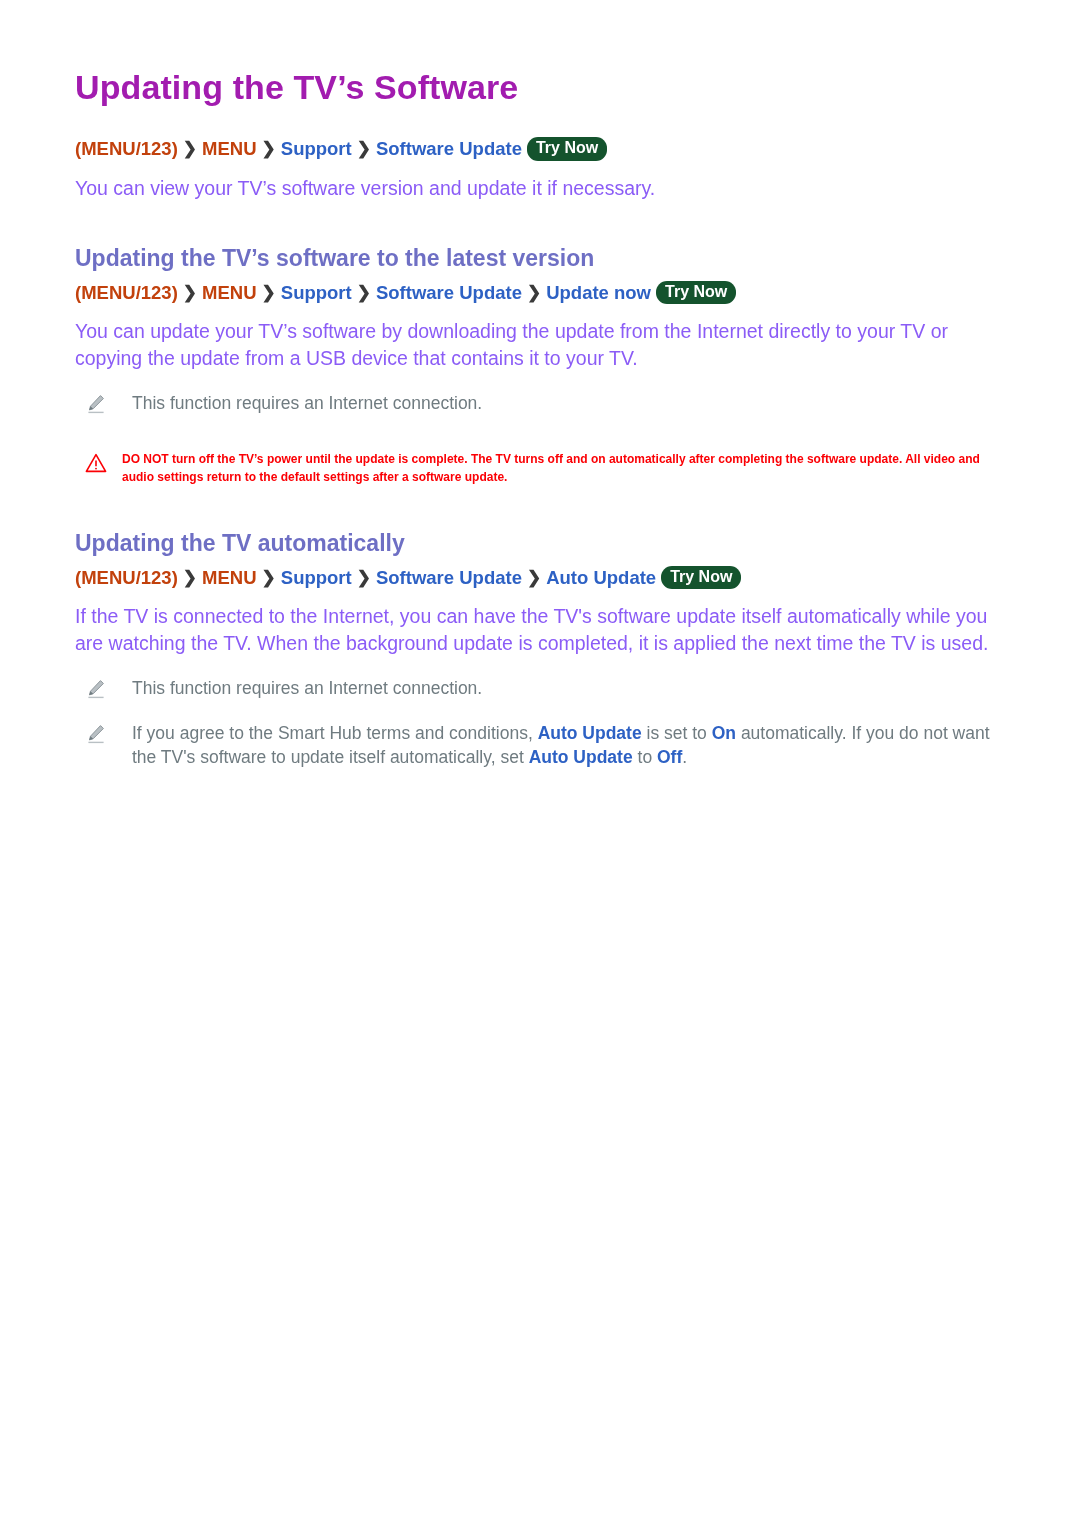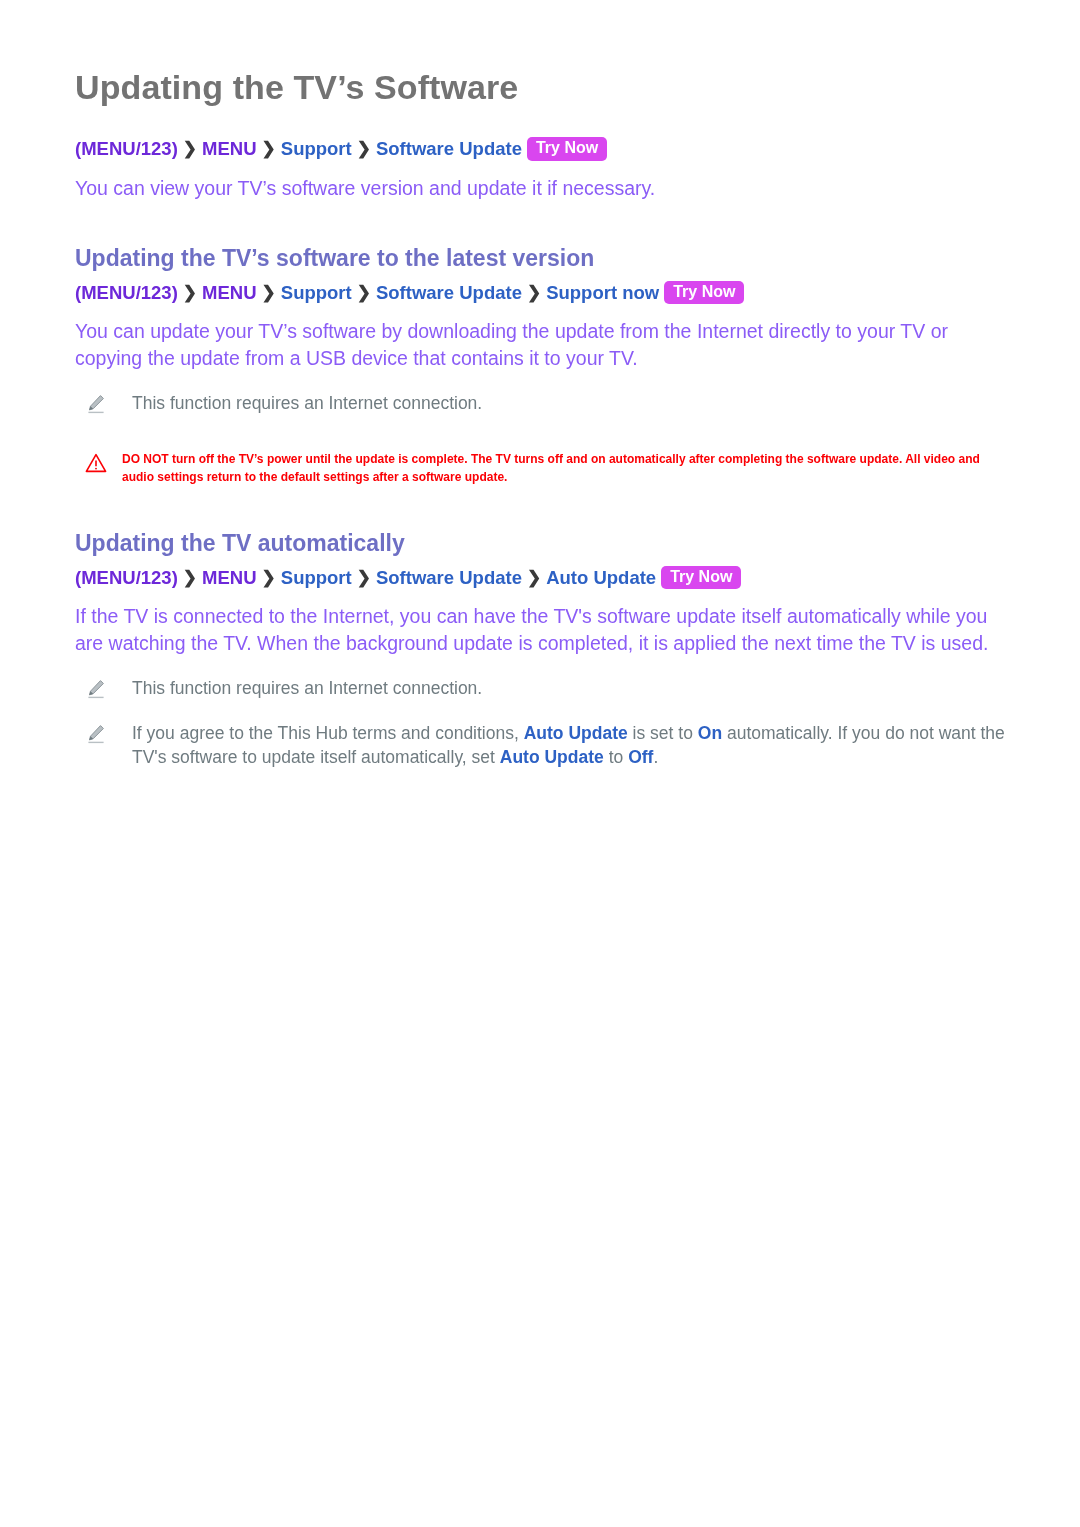--- a/index.html
+++ b/index.html
@@ -19,21 +19,21 @@
     height: 1527px;
     box-sizing: border-box;
     padding: 60px 70px 0 75px;
     background: #ffffff;
   }
 
   
   .doc-title {
     font-size: 34px;
     font-weight: bold;
-    color: #737373;
+    color: #a21caf;
     letter-spacing: 0.1px;
     margin: 8px 0 30px 0;
     line-height: 1.15;
   }
   .section-title {
     font-size: 23px;
     font-weight: bold;
     color: #6e6fc4;
     margin: 0 0 8px 0;
     line-height: 1.2;
@@ -41,37 +41,37 @@
   .section-block { margin-top: 44px; }
 
   
   .breadcrumb {
     font-size: 18.5px;
     font-weight: bold;
     line-height: 1.35;
     margin: 0 0 12px 0;
     white-space: nowrap;
   }
-  .crumb-teal { color: #6d28d9; }
+  .crumb-teal { color: #c2410c; }
   .crumb-blue { color: #2d61c4; }
   .crumb-sep {
     color: #3a3a3a;
     font-size: 17px;
     font-weight: bold;
     padding: 0 5px;
     position: relative;
     top: -1px;
   }
   .try-now {
     display: inline-block;
-    background: #d946ef;
+    background: #14532d;
     color: #ffffff;
     font-size: 16px;
     font-weight: bold;
-    border-radius: 5px;
+    border-radius: 11px;
     padding: 1px 9px 2px 9px;
     margin-left: 5px;
     position: relative;
     top: -2px;
     line-height: 1.3;
   }
 
   
   .body-text {
     font-size: 19.5px;
@@ -136,21 +136,21 @@
   <div class="breadcrumb">
     <span class="crumb-teal">(MENU/123)</span><span class="crumb-sep">❯</span><span class="crumb-teal">MENU</span><span class="crumb-sep">❯</span><span class="crumb-blue">Support</span><span class="crumb-sep">❯</span><span class="crumb-blue">Software Update</span><span class="try-now">Try Now</span>
   </div>
 
   <p class="body-text">You can view your TV’s software version and update it if necessary.</p>
 
   <div class="section-block">
     <h2 class="section-title">Updating the TV’s software to the latest version</h2>
 
     <div class="breadcrumb">
-      <span class="crumb-teal">(MENU/123)</span><span class="crumb-sep">❯</span><span class="crumb-teal">MENU</span><span class="crumb-sep">❯</span><span class="crumb-blue">Support</span><span class="crumb-sep">❯</span><span class="crumb-blue">Software Update</span><span class="crumb-sep">❯</span><span class="crumb-blue">Support now</span><span class="try-now">Try Now</span>
+      <span class="crumb-teal">(MENU/123)</span><span class="crumb-sep">❯</span><span class="crumb-teal">MENU</span><span class="crumb-sep">❯</span><span class="crumb-blue">Support</span><span class="crumb-sep">❯</span><span class="crumb-blue">Software Update</span><span class="crumb-sep">❯</span><span class="crumb-blue">Update now</span><span class="try-now">Try Now</span>
     </div>
 
     <p class="body-text">You can update your TV’s software by downloading the update from the Internet directly to your TV or copying the update from a USB device that contains it to your TV.</p>
 
     <div class="notes-group">
       <div class="note">
         <span class="pencil-icon">
           <svg width="22" height="22" viewBox="0 0 22 22" xmlns="http://www.w3.org/2000/svg">
             <path d="M15.5 2.6 L18.4 5.5 L8.1 15.8 L4.4 16.9 L5.5 13.2 Z" fill="#b9c0c4" stroke="#8e979c" stroke-width="1"></path>
             <path d="M4.4 16.9 L5.5 13.2 L8.1 15.8 Z" fill="#6f7b80"></path>
@@ -194,18 +194,18 @@
         <span>This function requires an Internet connection.</span>
       </div>
       <div class="note">
         <span class="pencil-icon">
           <svg width="22" height="22" viewBox="0 0 22 22" xmlns="http://www.w3.org/2000/svg">
             <path d="M15.5 2.6 L18.4 5.5 L8.1 15.8 L4.4 16.9 L5.5 13.2 Z" fill="#b9c0c4" stroke="#8e979c" stroke-width="1"></path>
             <path d="M4.4 16.9 L5.5 13.2 L8.1 15.8 Z" fill="#6f7b80"></path>
             <line x1="3.4" y1="19.4" x2="18.6" y2="19.4" stroke="#b9c0c4" stroke-width="1.4"></line>
           </svg>
         </span>
-        <span><span>If you agree to the This Hub terms and conditions, </span><span class="hl">Auto Update</span><span> is set to </span><span class="hl">On</span><span> automatically. If you do not want the TV's software to update itself automatically, set </span><span class="hl">Auto Update</span><span> to </span><span class="hl">Off</span><span>.</span></span>
+        <span><span>If you agree to the Smart Hub terms and conditions, </span><span class="hl">Auto Update</span><span> is set to </span><span class="hl">On</span><span> automatically. If you do not want the TV's software to update itself automatically, set </span><span class="hl">Auto Update</span><span> to </span><span class="hl">Off</span><span>.</span></span>
       </div>
     </div>
   </div>
 
 </div>
 
 </body></html>

